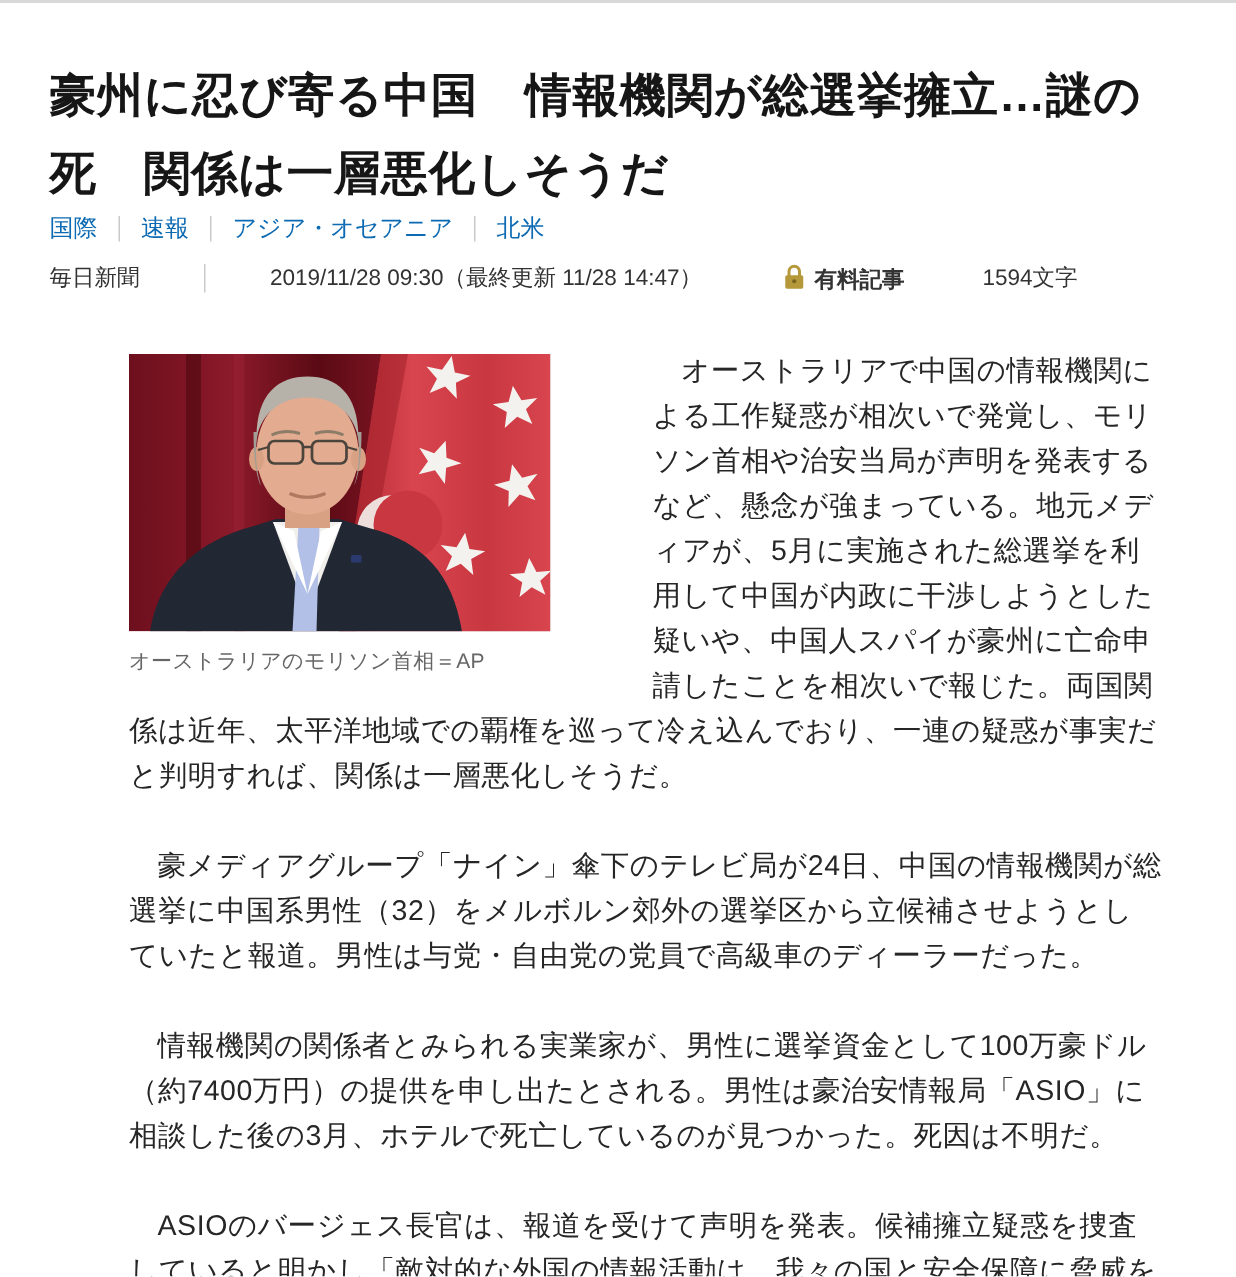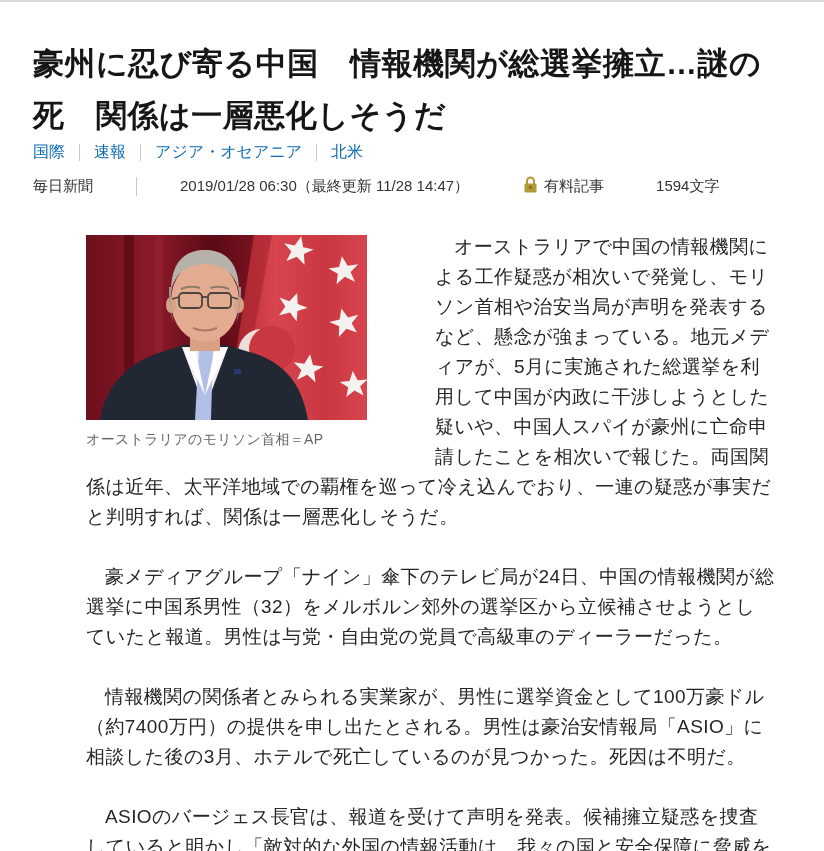--- a/index.html
+++ b/index.html
@@ -40,33 +40,34 @@
   .v-divider {
     display: inline-block;
     width: 1px;
     height: 17px;
     background: #c9c9c9;
     margin: 0 14px;
   }
   .byline-row {
     margin-top: 13px;
     display: flex;
-    align-items: flex-end;
+    align-items: flex-start;
     font-size: 15px;
     color: #333333;
     gap: 28px;
   }
   .byline-row .v-divider { height: 19px; margin: 0 15px; }
   .paid-badge {
     display: inline-flex;
     align-items: center;
     margin-left: 26px;
     color: #333333;
     text-decoration: none;
     cursor: pointer;
+    font-weight: bold;
   }
   .lock-icon { display: inline-block; margin-right: 6px; color: var(--lock-color, #b5983a); }
   .char-count { margin-left: 24px; }
   
   .article-body {
     margin-top: 36px;
     padding: 0 49px 0 86px;
     font-size: 19px;
     line-height: 30px;
     letter-spacing: 0.4px;
@@ -103,21 +104,21 @@
       <a class="category-link">速報</a>
       <span class="v-divider"></span>
       <a class="category-link">アジア・オセアニア</a>
       <span class="v-divider"></span>
       <a class="category-link">北米</a>
     </nav>
 
     <div class="byline-row">
       <span>毎日新聞</span>
       <span class="v-divider"></span>
-      <span>2019/01/28 06:30（最終更新 11/28 14:47）</span>
+      <span>2019/11/28 09:30（最終更新 11/28 14:47）</span>
       <a class="paid-badge">
         <span class="lock-icon">
           <svg width="15" height="17" viewBox="0 0 15 17" aria-hidden="true">
             <path d="M4 8 V5 a3.5 3.5 0 0 1 7 0 V8" fill="none" stroke="currentColor" stroke-width="2"></path>
             <rect x="1.5" y="7.5" width="12" height="9" rx="1.2" fill="currentColor"></rect>
             <circle cx="7.5" cy="11.5" r="1.4" fill="#7a6520"></circle>
           </svg>
         </span>
         <span>有料記事</span>
       </a>

